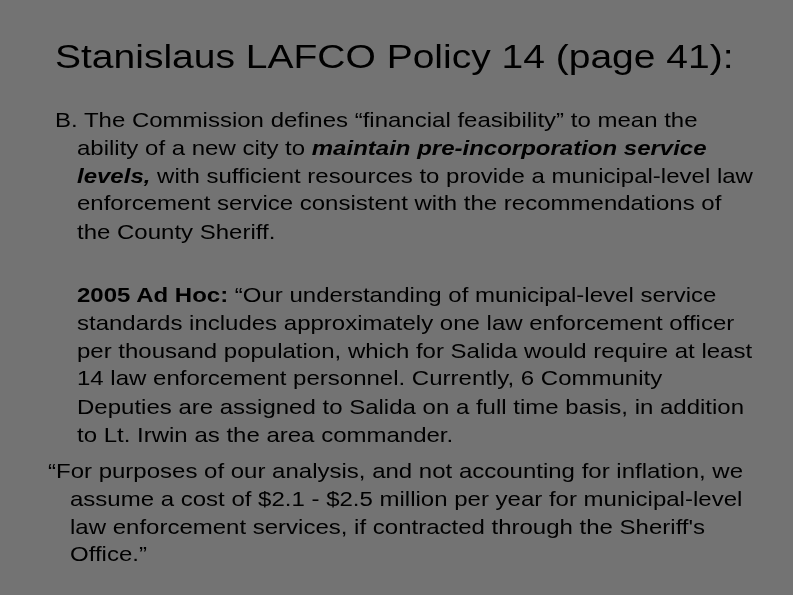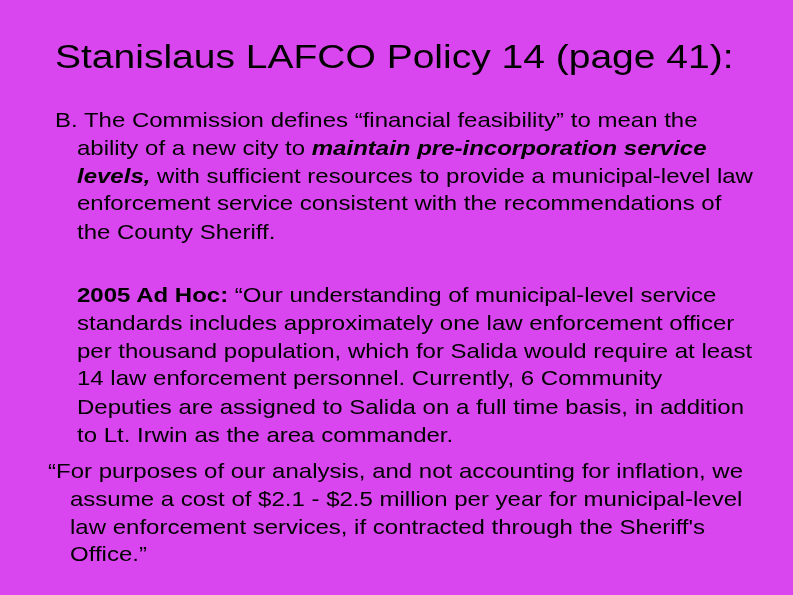--- a/index.html
+++ b/index.html
@@ -4,21 +4,21 @@
 <style>
   html, body {
     margin: 0;
     padding: 0;
     background: #ffffff;
   }
   .slide {
     position: relative;
     width: 793px;
     height: 595px;
-    background: #d946ef;
+    background: #737373;
     overflow: hidden;
     font-family: "Liberation Sans", sans-serif;
     color: #000000;
   }
   .slide-title {
     position: absolute;
     left: 55px;
     top: 37px;
     margin: 0;
     font-size: 39px;

